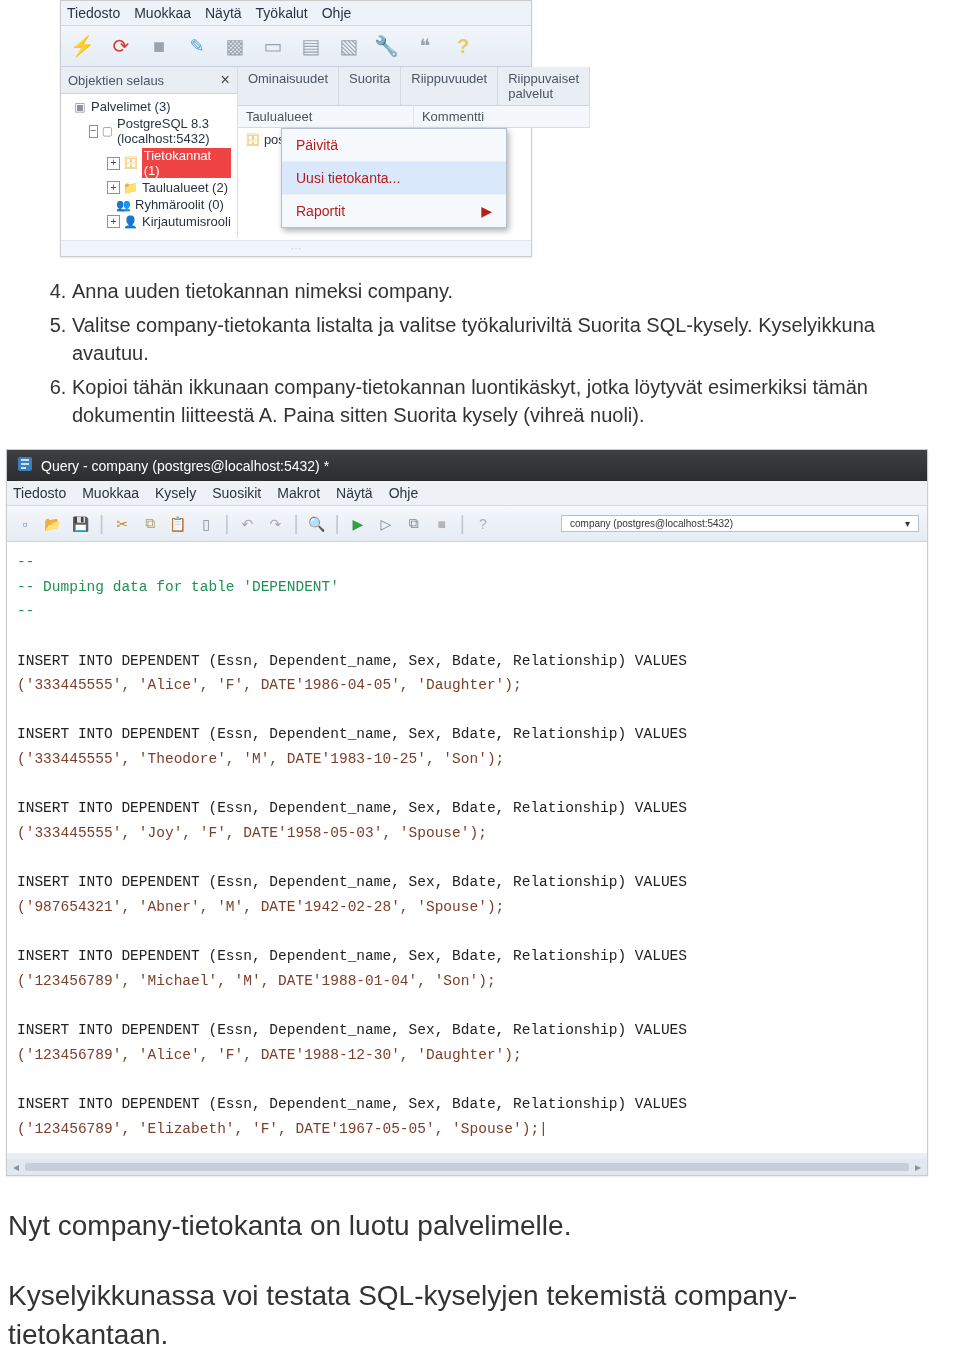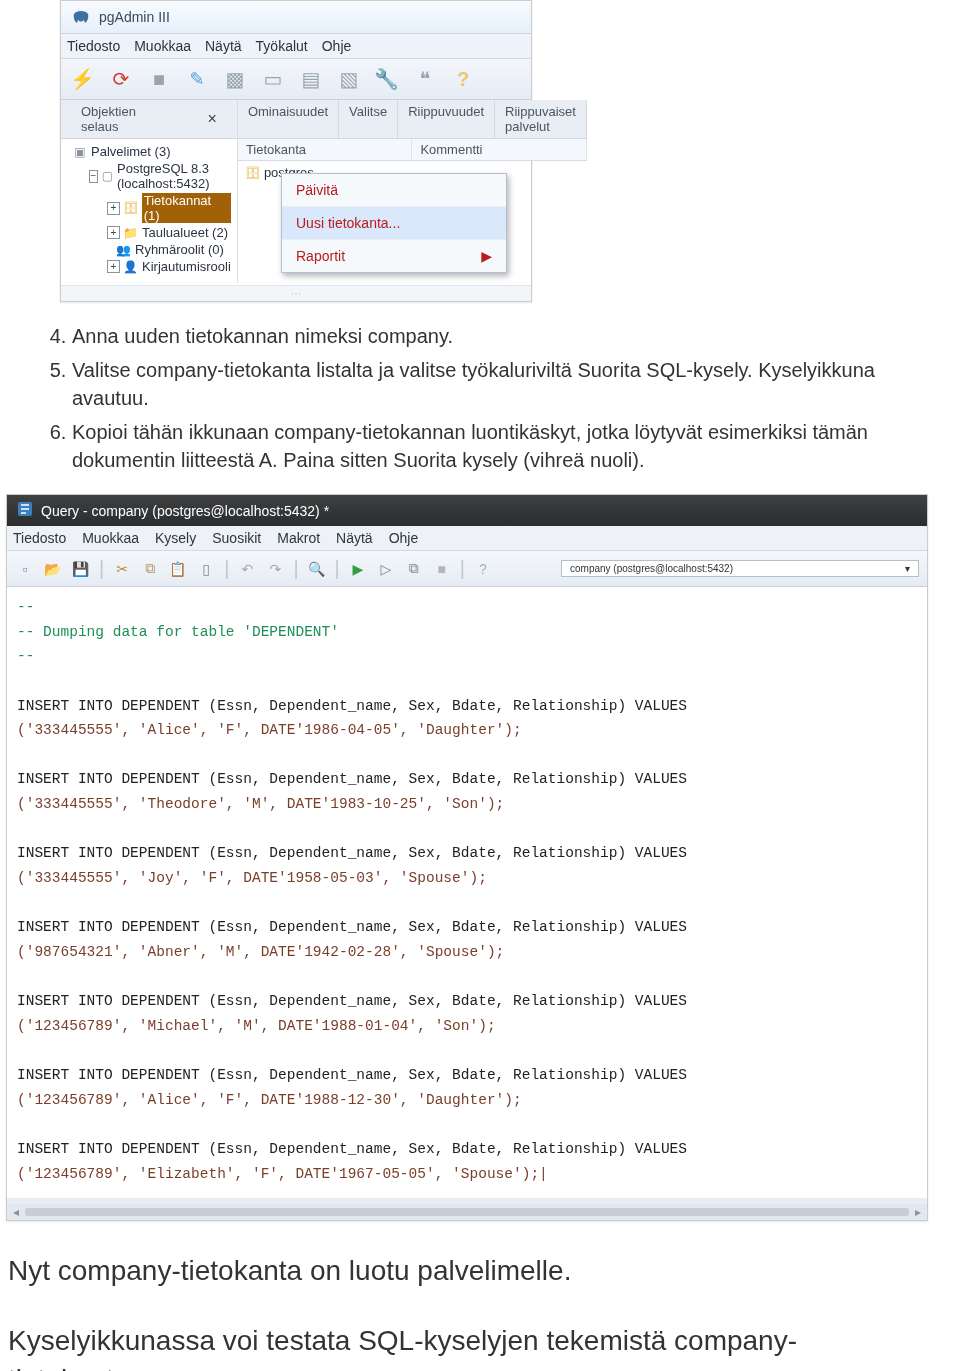--- a/index.html
+++ b/index.html
@@ -61,21 +61,21 @@
   .tbicon.plug { color:#e9c86a; }
   .tbicon.reload { color:#d23f2f; }
   .tbicon.wand { color:#4f9fe0; font-size:18px; }
   .tbicon.help { color:#e9c86a; font-weight:bold; }
   
   .panels { display: flex; }
   .leftpanel { width: 300px; border-right: 1px solid #d8dee5; }
   .panel-header {
     background: #e9eef5;
     border-bottom: 1px solid #d0d6de;
-    padding: 4px 20px;
+    padding: 4px 7px;
     font-size: 13px;
     color: #4a5560;
     display: flex;
     justify-content: space-between;
     align-items: center;
     gap: 42px;
   }
   .panel-header .x { font-family: Arial; font-size: 16px; color:#444; }
   .tree {
     padding: 4px 6px 8px 6px;
@@ -97,21 +97,21 @@
     background: #fff;
     display: inline-flex;
     align-items: center;
     justify-content: center;
     font-size: 10px;
     line-height: 1;
     color: #3b4b5c;
   }
   .dots { display:inline-block; width:6px; }
   .node.selected span.label {
-    background: #a16207;
+    background: #ef4444;
     color: #fff;
     padding: 0 2px;
   }
   .nodeicon {
     width: 14px; height: 14px;
     display: inline-flex;
     align-items: center; justify-content: center;
     font-size: 12px;
   }
   .db { color:#e7b23c; }
@@ -272,28 +272,20 @@
     margin: 30px 6px 18px 8px;
     font-size: 28px;
     line-height: 1.4;
   }
   .small-resize { text-align:center; font-size:11px; color:#c3cbd4; background:#f2f5fa; border-top:1px solid #e0e6ee; padding:1px 0;}
 </style>
 </head>
 <body>
 
 <div class="screenshot s1">
-  <div class="titlebar">
-    <span class="elephant">
-      <svg viewBox="0 0 20 20">
-          <path d="M3 7c2-4 12-4 14 0 1 4-1 8-3 9l-1-3c-2 2-4 2-6 0l-1 3c-2-1-4-5-3-9z" fill="#4070a0"></path>
-        </svg>
-    </span>
-    <span>pgAdmin III</span>
-  </div>
   <div class="menubar">
     <span>Tiedosto</span>
     <span>Muokkaa</span>
     <span>Näytä</span>
     <span>Työkalut</span>
     <span>Ohje</span>
   </div>
   <div class="toolbar">
     <span class="tbicon plug">⚡</span>
     <span class="tbicon reload">⟳</span>
@@ -341,26 +333,26 @@
         <div class="node lvl3">
           <span class="expander">+</span>
           <span class="nodeicon usr">👤</span>
           <span class="label">Kirjautumisrooli</span>
         </div>
       </div>
     </div>
     <div class="rightpanel">
       <div class="tabs">
         <span class="tab">Ominaisuudet</span>
-        <span class="tab">Valitse</span>
+        <span class="tab">Suorita</span>
         <span class="tab">Riippuvuudet</span>
         <span class="tab">Riippuvaiset palvelut</span>
       </div>
       <div class="gridhead">
-        <div>Tietokanta</div>
+        <div>Taulualueet</div>
         <div>Kommentti</div>
       </div>
       <div class="gridrow">
         <span class="nodeicon db">🗄</span>
         <span>postgres</span>
       </div>
     </div>
   </div>
 
   <div class="ctxmenu">

